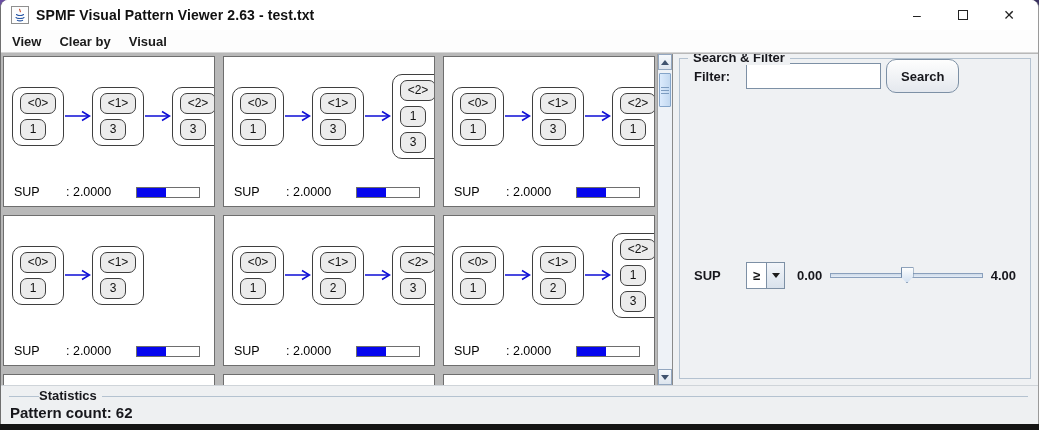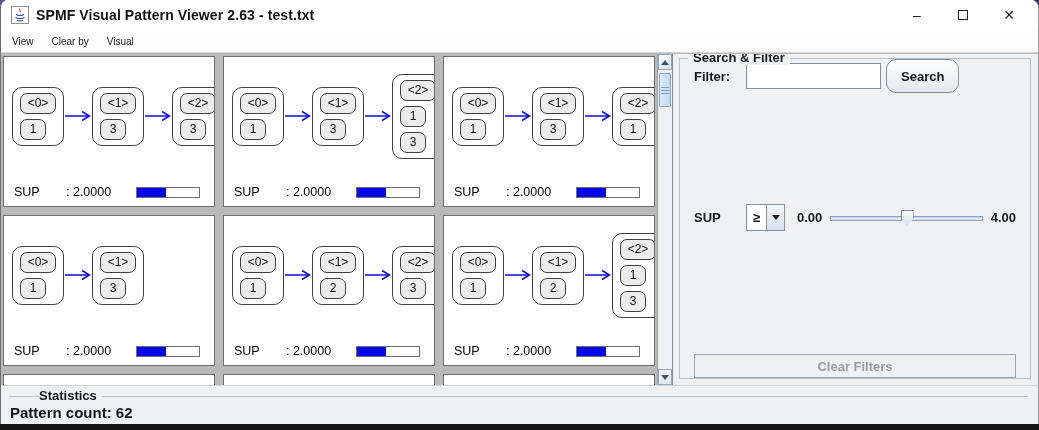--- a/index.html
+++ b/index.html
@@ -21,21 +21,21 @@
   
   .titlebar { height:30px; background:#ffffff; display:flex; align-items:center; padding:0 6px 0 10px; flex:0 0 auto; }
   .app-icon { width:18px; height:18px; border:1px solid #8f8f8f; background:#fdfdfd; margin-right:7px; display:flex; align-items:center; justify-content:center; }
   .title-text { font-size:14px; font-weight:600; color:#111; letter-spacing:.1px; }
   .win-controls { margin-left:auto; display:flex; align-items:center; height:100%; }
   .win-btn { width:46px; height:100%; display:flex; align-items:center; justify-content:center; font-size:14px; color:#222; cursor:default; }
   .maxi-box { width:10px; height:10px; border:1.4px solid #222; display:inline-block; }
 
   
   .menubar { height:23px; background:#fdfdfd; border-bottom:1px solid #d6d6d6; display:flex; align-items:center; padding-left:2px; flex:0 0 auto; }
-  .menu-item { font-size:10px; font-weight:400; color:#1b1b1b; padding:2px 9px; }
+  .menu-item { font-size:13px; font-weight:700; color:#1b1b1b; padding:2px 9px; }
 
   
   .main { flex:0 0 332px; display:flex; overflow:hidden; border-top:1px solid #b8b8b8; }
 
   .pattern-wrap { width:656px; background:#b9b9b9; overflow:hidden; position:relative; }
   .pattern-grid {
     display:grid; grid-template-columns:repeat(3,1fr); grid-auto-rows:151px;
     gap:8px; padding:2px; height:100%;
   }
   .cell { background:#ffffff; border:1px solid #6e6e6e; position:relative; display:flex; flex-direction:column; overflow:hidden; }
@@ -342,21 +342,20 @@
           <span class="range-label" style="margin-left:12px;">0.00</span>
           <span class="slider">
             <span class="slider-track"></span>
             <span class="slider-thumb" id="slider-thumb" style="left: calc(50% - 6px);"></span>
           </span>
           <span class="range-label">4.00</span>
         </div>
 
         <div class="gap1"></div>
 
-        <button class="clear-btn" disabled="">Clear Filters</button>
       </div>
     </div>
   </div>
 
   <div class="statsbar">
     <div class="stats-group">
       <span class="stats-title">Statistics</span>
       <div class="stats-count">Pattern count: 62</div>
     </div>
   </div>

